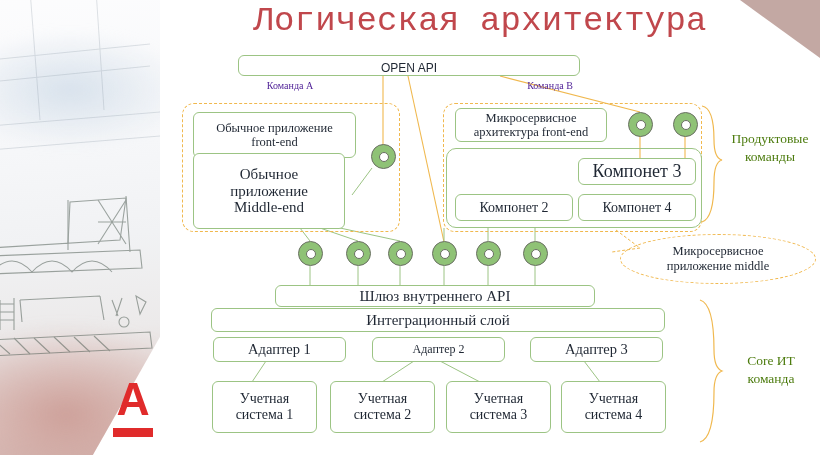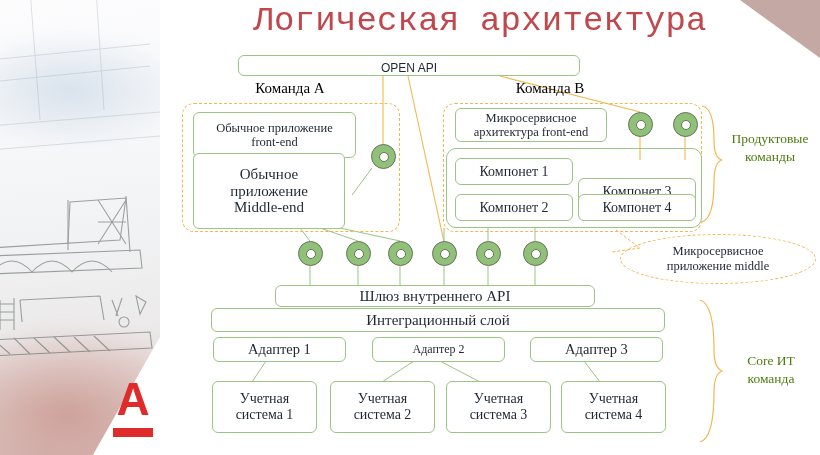--- a/index.html
+++ b/index.html
@@ -49,21 +49,21 @@
        background:#ffffff;display:flex;align-items:center;justify-content:center;
        text-align:center;color:#1f2733;line-height:1.12;
        font-family:"Liberation Serif","DejaVu Serif",serif;}
   .box.sans{font-family:"Liberation Sans","DejaVu Sans",sans-serif;}
 
   .dashed-group{position:absolute;box-sizing:border-box;border:1px dashed #f0b84e;
        border-radius:12px;background:transparent;}
   .soft-group{position:absolute;box-sizing:border-box;border:1px solid #9cc484;
        border-radius:10px;background:transparent;}
 
-  .grp-label{position:absolute;color:#000000;font-size:15px;text-align:center;
+  .grp-label{position:absolute;color:#4c1d95;font-size:10px;text-align:center;
        font-family:"Liberation Serif","DejaVu Serif",serif;}
 
   
   .node{position:absolute;width:25px;height:25px;border-radius:50%;
        background:#8fc276;border:1.6px solid #6a6f63;box-sizing:border-box;
        display:flex;align-items:center;justify-content:center;}
   .node::after{content:"";width:10px;height:10px;border-radius:50%;
        background:#ffffff;border:1.4px solid #6a6f63;box-sizing:border-box;}
 
   
@@ -191,24 +191,21 @@
   <div class="box" style="left:455px;top:108px;width:152px;height:34px;font-size:12.5px;flex-direction:column;">
     <span>Микросервисное</span>
     <span>архитектура front-end</span>
   </div>
 
   <div class="node" style="left:628px;top:112px;"></div>
   <div class="node" style="left:673px;top:112px;"></div>
 
   <div class="soft-group" style="left:446px;top:148px;width:256px;height:80px;"></div>
 
-  <div class="box" style="left:455px;top:158px;width:118px;height:27px;font-size:14px;">
-    <span>Компонет 1</span>
-  </div>
-  <div class="box" style="left:578px;top:158px;width:118px;height:27px;font-size:14px;margin-top:20px;">
+  <div class="box" style="left:578px;top:158px;width:118px;height:27px;font-size:18px;">
     <span>Компонет 3</span>
   </div>
   <div class="box" style="left:455px;top:194px;width:118px;height:27px;font-size:14px;">
     <span>Компонет 2</span>
   </div>
   <div class="box" style="left:578px;top:194px;width:118px;height:27px;font-size:14px;">
     <span>Компонет 4</span>
   </div>
 
   <div class="brace-label" style="left:724px;top:130px;width:92px;font-size:13.5px;line-height:1.3;">

